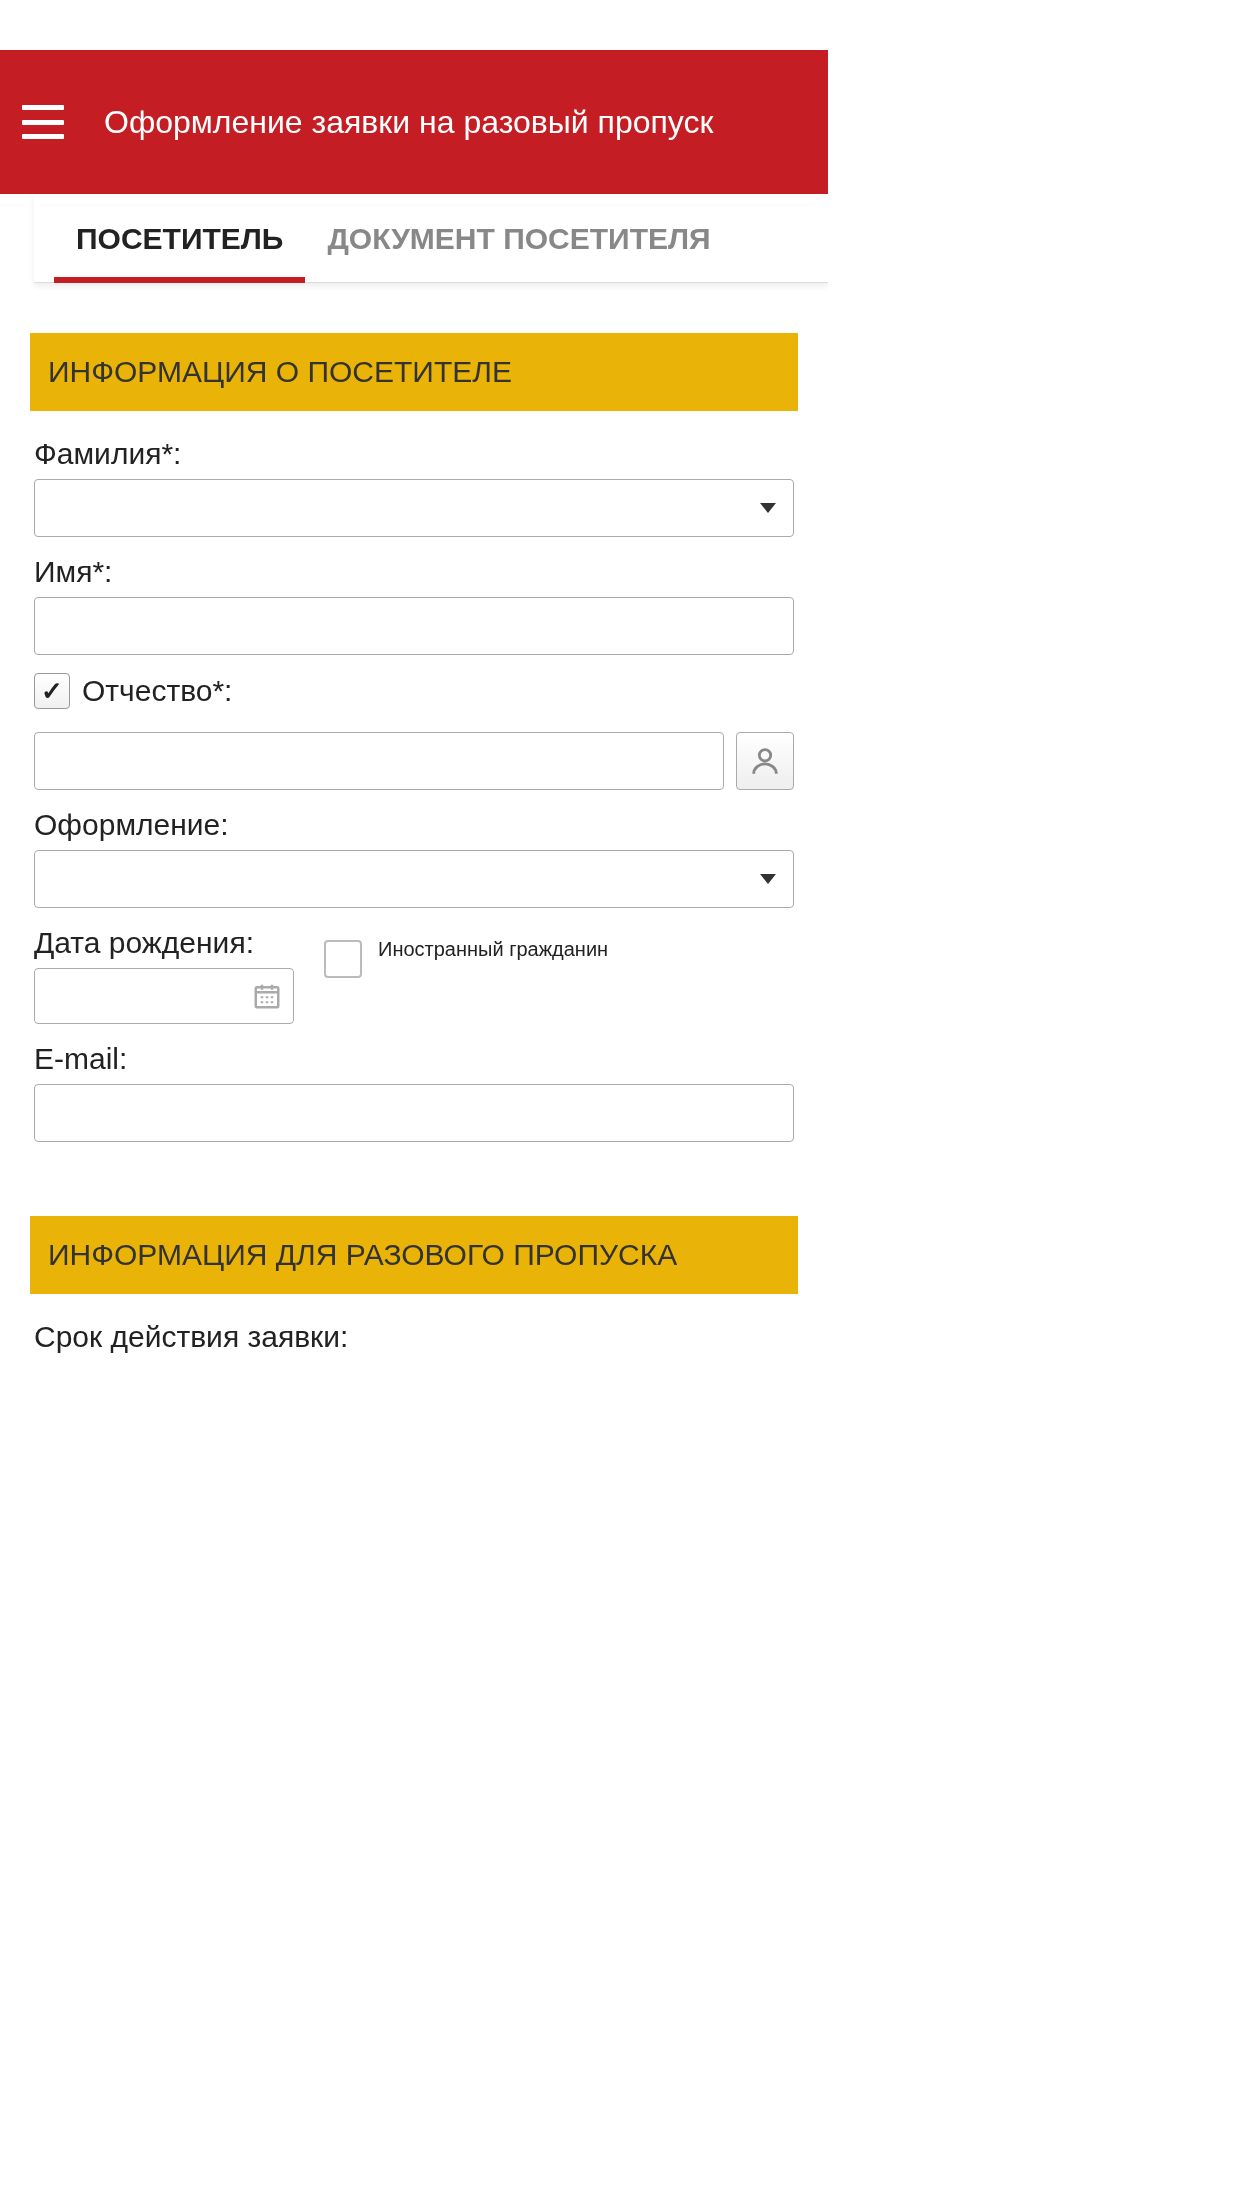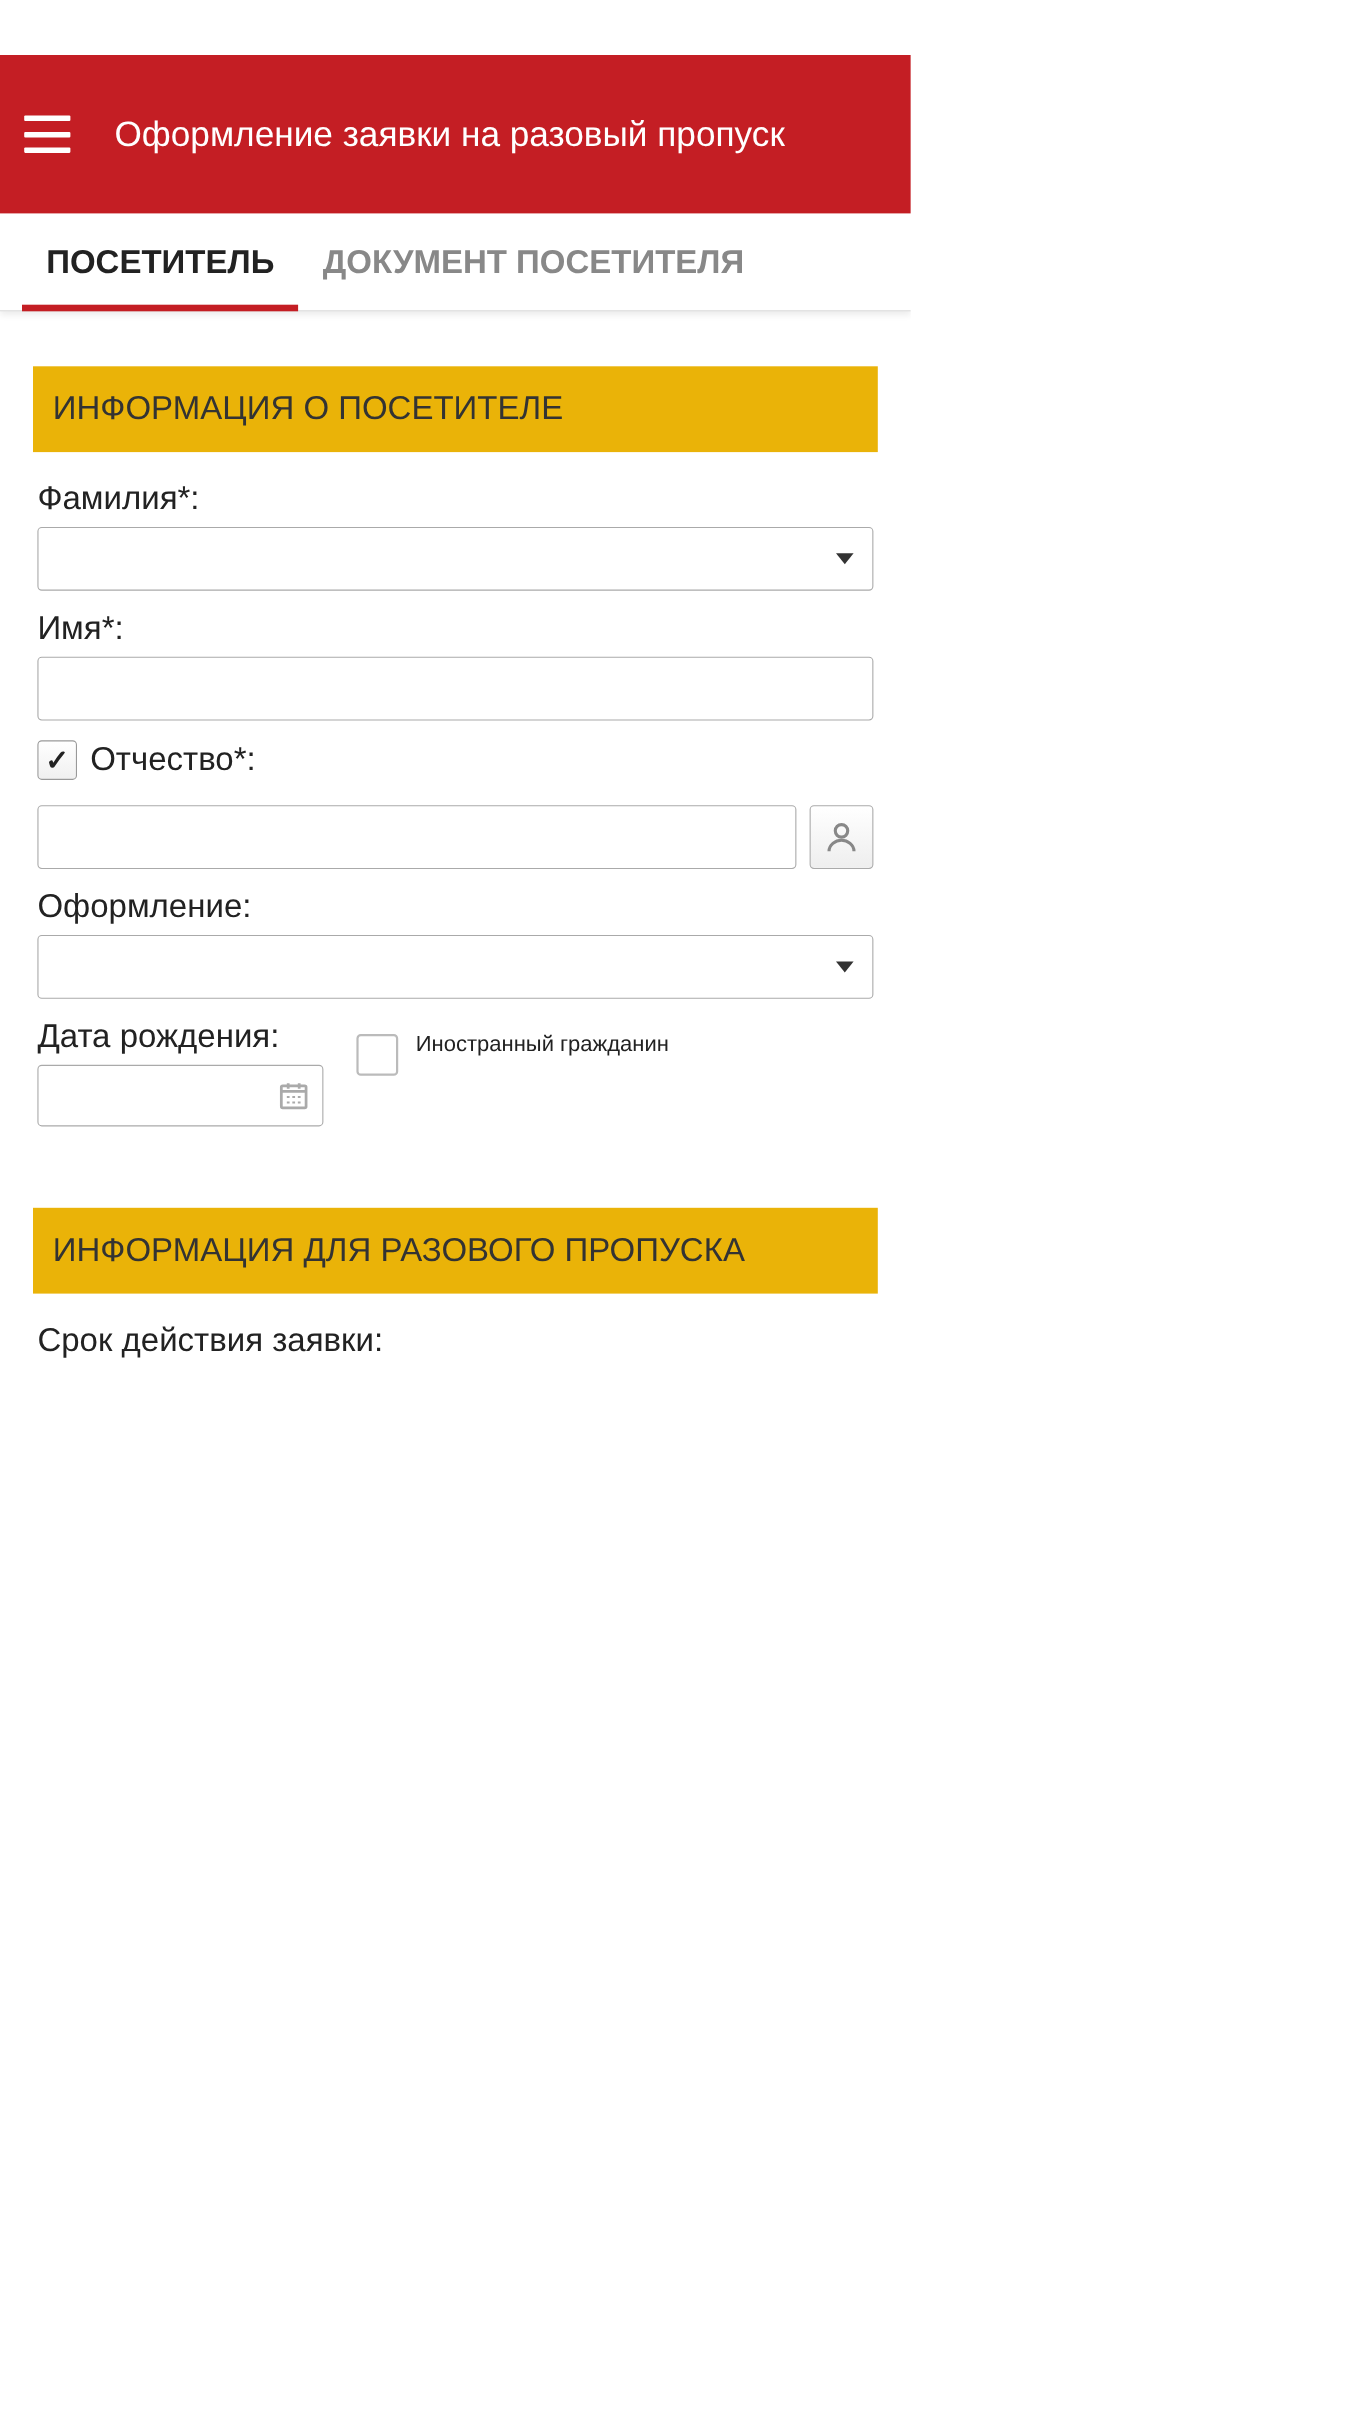--- a/index.html
+++ b/index.html
@@ -44,20 +44,21 @@
       font-size: 32px;
       line-height: 1.4;
       font-weight: 400;
     }
     .tabs {
       display: flex;
       border-bottom: 1px solid #ddd;
       position: relative;
       box-shadow: 0 3px 6px rgba(0,0,0,0.08);
       padding-left: 20px;
+      margin-left: 34px;
     }
     .tab {
       padding: 28px 22px 26px 22px;
       font-size: 30px;
       font-weight: 700;
       color: #888;
       white-space: nowrap;
       position: relative;
     }
     .tab.active {
@@ -293,20 +294,24 @@
           <path d="M7 13h2M11 13h2M15 13h2M7 17h2M11 17h2M15 17h2" stroke-width="1.5"></path>
         </svg>
       </div>
     </div>
     <div class="foreign-col">
       <div class="foreign-checkbox"></div>
       <div class="foreign-label">Иностранный гражданин</div>
     </div>
   </div>
 
+  <div class="form-row">
+    <label class="form-label">E-mail:</label>
+    <input class="form-input" type="text" value="" style="">
+  </div>
 
   <div class="section-gap"></div>
 
   <div class="section-header">ИНФОРМАЦИЯ ДЛЯ РАЗОВОГО ПРОПУСКА</div>
 
   <div class="validity-label">Срок действия заявки:</div>
 
 </div>
 
 </body></html>

